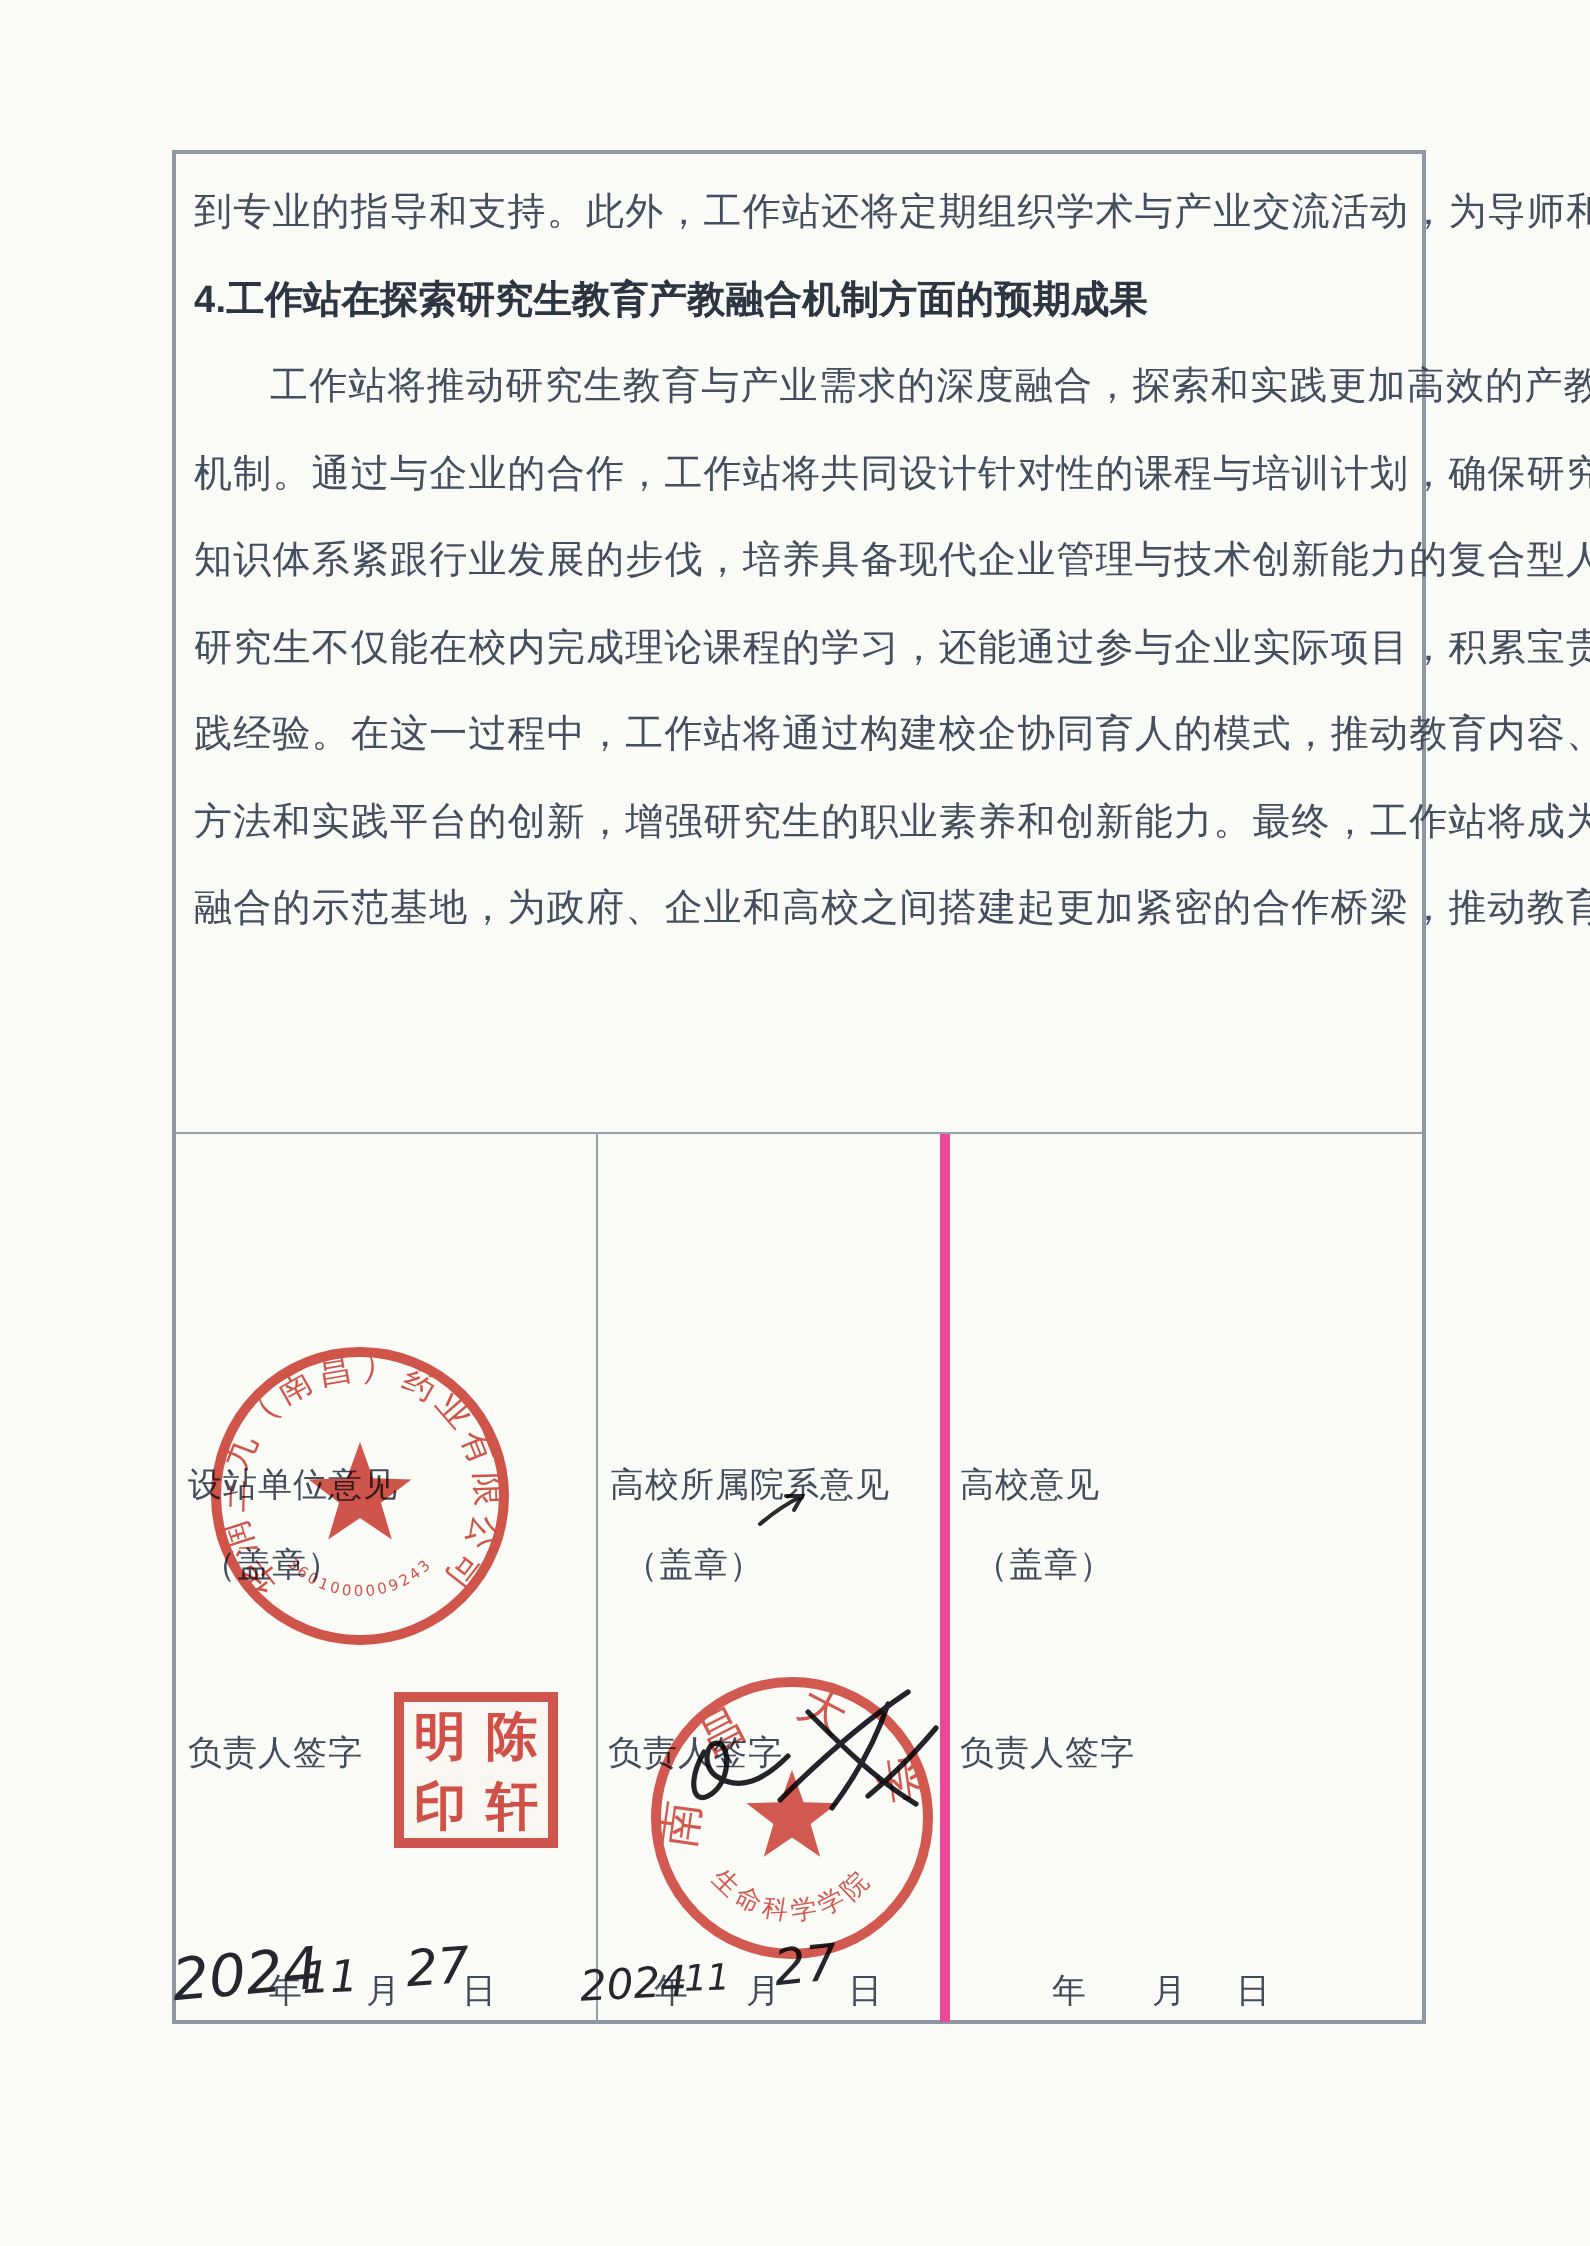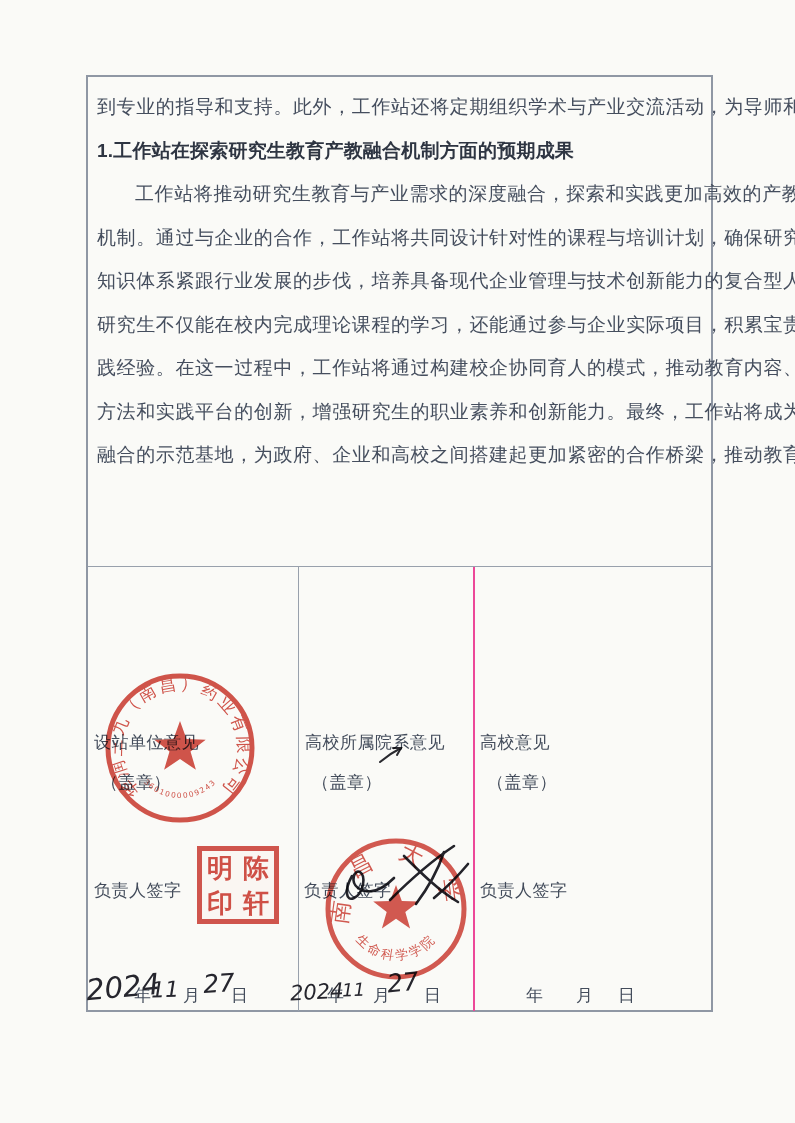--- a/index.html
+++ b/index.html
@@ -18,26 +18,26 @@
   }
   .line {
     height:43.5px; line-height:43.5px; white-space:nowrap;
     font-size:19px; letter-spacing:0.6px; color:#454e5e;
   }
   .line.bold { font-weight:bold; color:#2e3542; letter-spacing:0.2px; }
   .line.ind { text-indent:38px; }
   .sign-row { position:absolute; left:0; top:490px; width:100%; height:444px; display:flex; }
   .col { position:relative; height:100%; }
   .col-1 { width:210px; }
-  .col-2 { width:177px; border-left:1px solid #98a0ac; border-right:2px solid #ec4899; }
+  .col-2 { width:177px; border-left:1px solid #98a0ac; border-right:5px solid #ec4899; }
   .col-3 { flex:1;text-decoration:underline; }
   .cell-label { position:absolute; font-size:17px; color:#434c5b; white-space:nowrap; letter-spacing:0.5px; }
   .c-title { top:164px; }
   .c-note  { top:204px; }
-  .c-sign  { top:312px; }
+  .c-sign  { top:298px; }
   .d-char { position:absolute; top:417px; font-size:17px; color:#434c5b; }
   .hw {
     position:absolute; font-family:"DejaVu Sans",sans-serif; font-style:italic;
     color:#26262e; white-space:nowrap;
   }
   .stamp { position:absolute; mix-blend-mode:multiply; }
   .stamp text { font-family:"DejaVu Sans",sans-serif; }
   .name-seal {
     position:absolute; left:197px; top:846px; width:82px; height:78px;
     border:5px solid #d04840; mix-blend-mode:multiply; opacity:0.92;
@@ -51,21 +51,21 @@
 </style>
 </head>
 <body>
 
 <div class="page">
 
   <div class="form-table">
 
     <div class="text-cell">
       <div class="line">到专业的指导和支持。此外，工作站还将定期组织学术与产业交流活动，为导师和研究</div>
-      <div class="line bold">1.工作站在探索研究生教育产教融合机制方面的预期成果</div>
+      <div class="line bold">4.工作站在探索研究生教育产教融合机制方面的预期成果</div>
       <div class="line ind">工作站将推动研究生教育与产业需求的深度融合，探索和实践更加高效的产教融合</div>
       <div class="line">机制。通过与企业的合作，工作站将共同设计针对性的课程与培训计划，确保研究生的</div>
       <div class="line">知识体系紧跟行业发展的步伐，培养具备现代企业管理与技术创新能力的复合型人才。</div>
       <div class="line">研究生不仅能在校内完成理论课程的学习，还能通过参与企业实际项目，积累宝贵的实</div>
       <div class="line">践经验。在这一过程中，工作站将通过构建校企协同育人的模式，推动教育内容、教学</div>
       <div class="line">方法和实践平台的创新，增强研究生的职业素养和创新能力。最终，工作站将成为产教</div>
       <div class="line">融合的示范基地，为政府、企业和高校之间搭建起更加紧密的合作桥梁，推动教育资源、</div>
     </div>
 
     <div class="sign-row">

